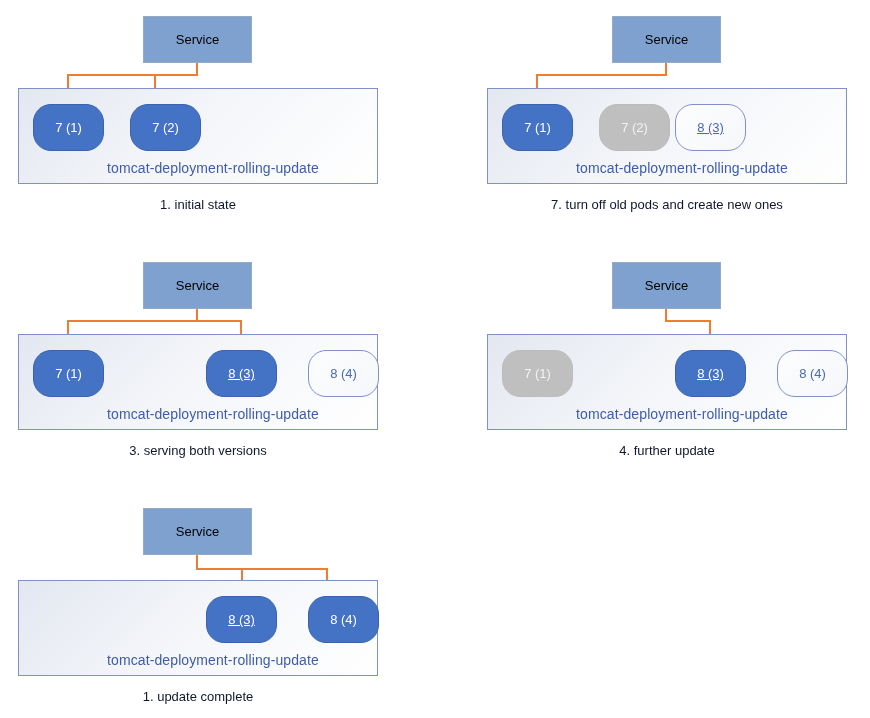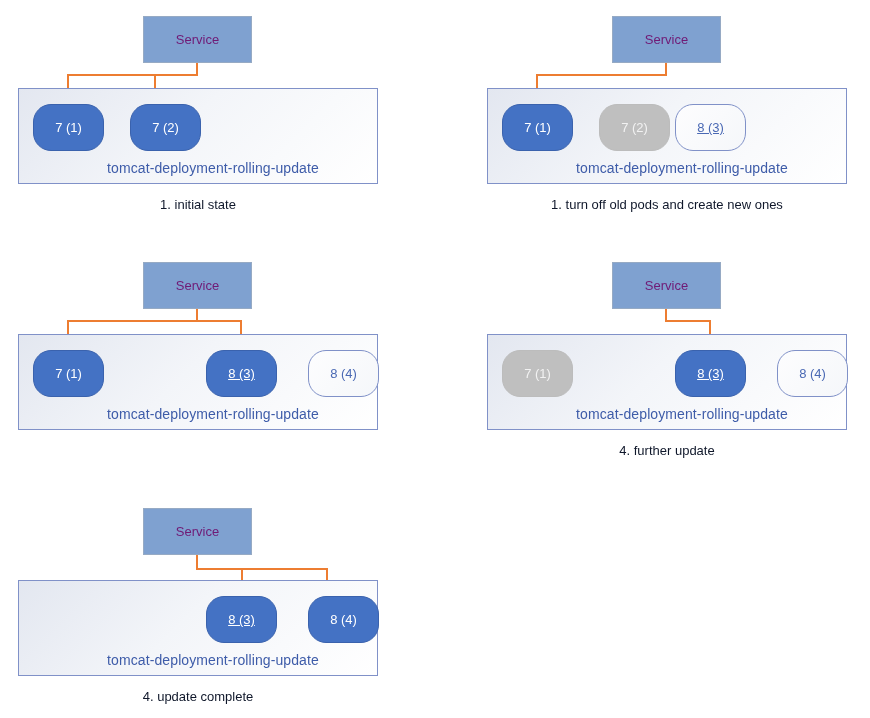--- a/index.html
+++ b/index.html
@@ -21,21 +21,21 @@
     height: 245px;
   }
   .service {
     position: absolute;
     left: 143px;
     top: 16px;
     width: 109px;
     height: 47px;
     background: #7fa1d0;
     border: 1px solid #96aac4;
-    color: #701a75;
+    color: #000000;
     font-size: 13px;
     display: flex;
     align-items: center;
     justify-content: center;
     box-sizing: border-box;
   }
   .arrows {
     position: absolute;
     left: 0;
     top: 0;
@@ -135,36 +135,37 @@
     <svg class="arrows" viewBox="0 0 400 245">
       <path class="connector-path" d="M197 63 V75 H68 V95"></path>
       <polygon class="arrowhead" points="62,95 74,95 68,105"></polygon>
     </svg>
     <div class="deployment">
       <div class="pod state-active s1">7 (1)</div>
       <div class="pod state-terminated s2">7 (2)</div>
       <div class="pod state-creating s3">8 (3)</div>
       <div class="dep-label">tomcat-deployment-rolling-update</div>
     </div>
-    <div class="caption">1. turn off old pods and create new ones</div>
+    <div class="caption">7. turn off old pods and create new ones</div>
   </div>
 
   <div class="panel" style="left:0;top:246px">
     <div class="service">Service</div>
     <svg class="arrows" viewBox="0 0 400 245">
       <path class="connector-path" d="M197 63 V75 M68 95 V75 H241 V95"></path>
       <polygon class="arrowhead" points="62,95 74,95 68,105"></polygon>
       <polygon class="arrowhead" points="235,95 247,95 241,105"></polygon>
     </svg>
     <div class="deployment">
       <div class="pod state-active s1">7 (1)</div>
       <div class="pod state-active s3">8 (3)</div>
       <div class="pod state-creating s4">8 (4)</div>
       <div class="dep-label">tomcat-deployment-rolling-update</div>
     </div>
+    <div class="caption">3. serving both versions</div>
   </div>
 
   <div class="panel" style="left:469px;top:246px">
     <div class="service">Service</div>
     <svg class="arrows" viewBox="0 0 400 245">
       <path class="connector-path" d="M197 63 V75 H241 V95"></path>
       <polygon class="arrowhead" points="235,95 247,95 241,105"></polygon>
     </svg>
     <div class="deployment">
       <div class="pod state-terminated s1">7 (1)</div>
@@ -180,16 +181,16 @@
     <svg class="arrows" viewBox="0 0 400 245">
       <path class="connector-path" d="M197 63 V77 H327 V95 M242 77 V95"></path>
       <polygon class="arrowhead" points="236,95 248,95 242,105"></polygon>
       <polygon class="arrowhead" points="321,95 333,95 327,105"></polygon>
     </svg>
     <div class="deployment">
       <div class="pod state-active s3">8 (3)</div>
       <div class="pod state-active s4">8 (4)</div>
       <div class="dep-label">tomcat-deployment-rolling-update</div>
     </div>
-    <div class="caption">4. update complete</div>
+    <div class="caption">1. update complete</div>
   </div>
 
 </div>
 
 </body></html>

